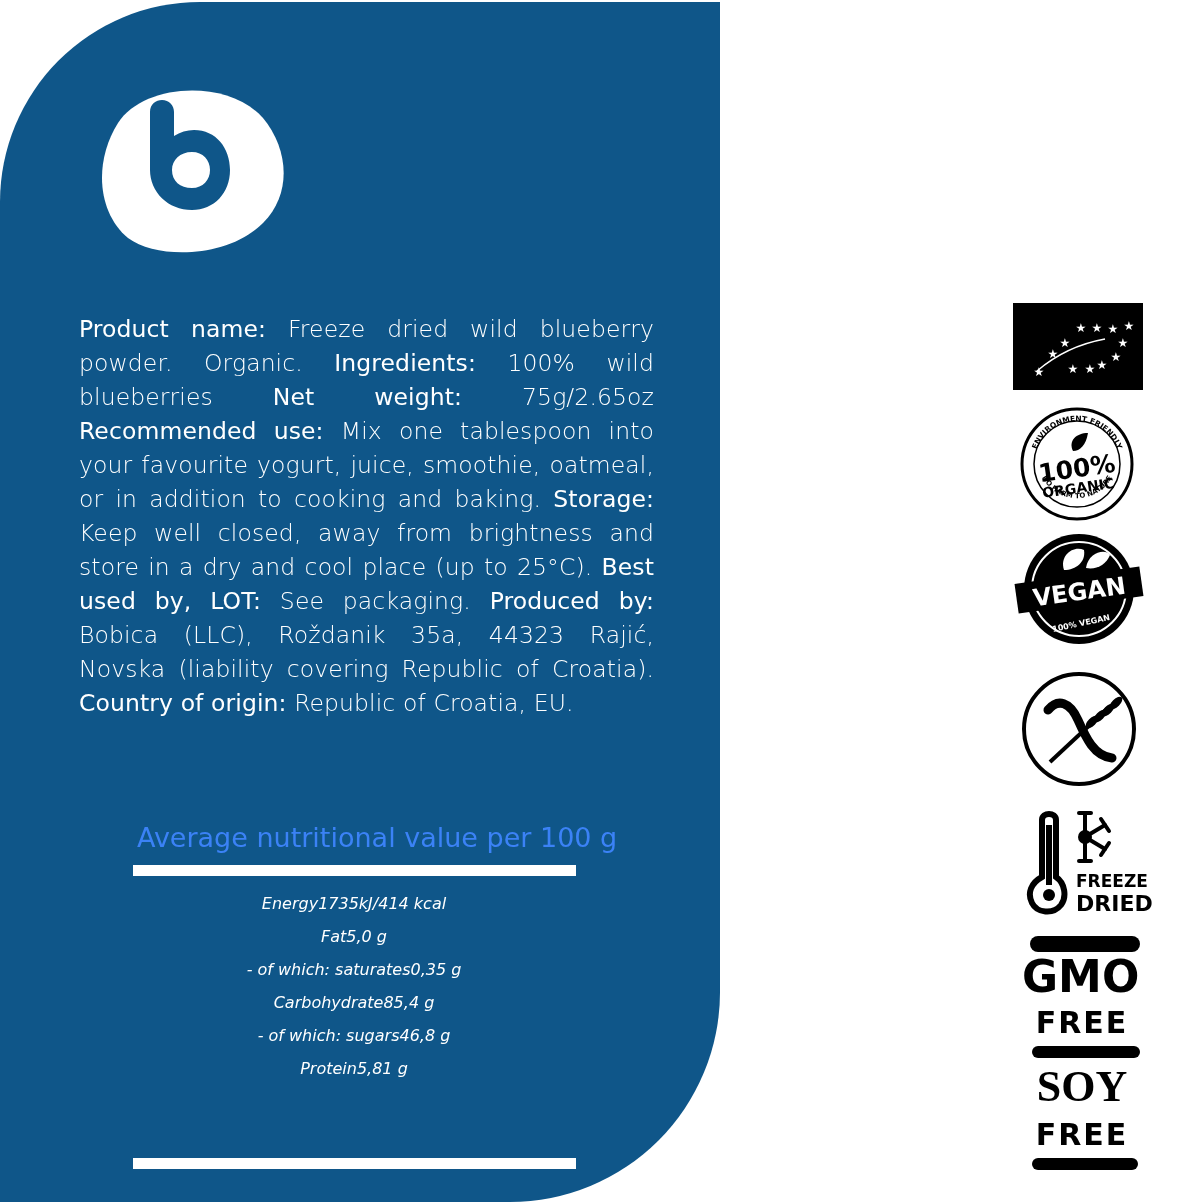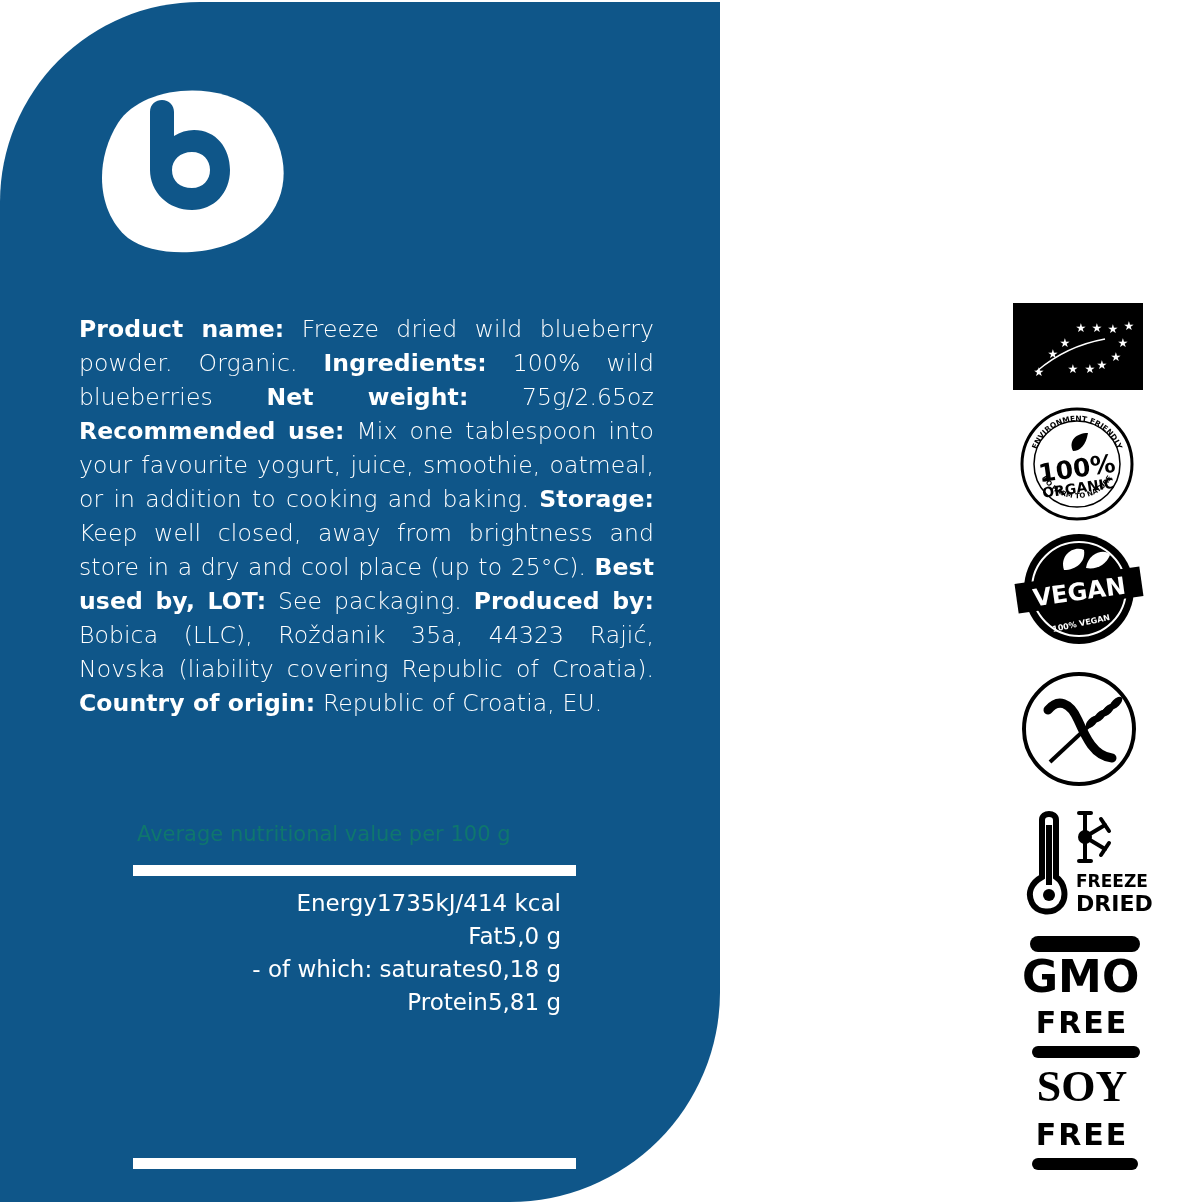--- a/index.html
+++ b/index.html
@@ -11,30 +11,30 @@
       border-bottom-right-radius: 210px;
     }
     .logo { position: absolute; left: 88px; top: 78px; width: 200px; height: 180px; }
     .desc {
       position: absolute; left: 79px; top: 312px; width: 575px;
       color: #ffffff; font-size: 23.5px; line-height: 34px;
       text-align: justify; text-align-last: left;
       font-family: "DejaVu Sans", sans-serif; font-weight: 300;
       letter-spacing: 0.1px;
     }
-    .desc b { font-weight: bold; }
+    .desc b { font-weight: normal; }
     .nut-title {
-      position: absolute; left: 137px; top: 822px; color: #0f766e;
-      font-size: 21px; font-family: "DejaVu Sans", sans-serif;
+      position: absolute; left: 137px; top: 822px; color: #3b82f6;
+      font-size: 27px; font-family: "DejaVu Sans", sans-serif;
     }
     .bar { position: absolute; left: 133px; width: 443px; height: 11px; background: #fff; }
     .bar.top { top: 865px; }
     .bar.bottom { top: 1158px; }
     .nut-table { position: absolute; left: 147px; top: 887px; width: 414px; color: #fff; }
-    .nut-row { display: flex; justify-content: flex-end; height: 33px; line-height: 33px; font-size: 23px; }
+    .nut-row { display: flex; justify-content: center; height: 33px; line-height: 33px; font-size: 16px; font-style: italic; }
     .icon-box { position: absolute; }
   </style>
 </head>
 <body>
 
 <div class="panel"></div>
 
 <svg class="logo" viewBox="0 0 200 180">
   <path d="M30,45 C55,5 140,0 175,40 C200,70 205,115 175,145 C140,180 70,182 40,160 C10,135 5,85 30,45 Z" fill="#ffffff"></path>
   <path d="M62,34 C62,26 68,22 74,22 C81,22 86,27 86,34 L86,58 C92,54 99,52 106,52 C128,52 142,70 142,92 C142,115 126,132 104,132 C80,132 62,114 62,92 Z M104,74 C92,74 84,82 84,92 C84,103 92,110 104,110 C115,110 122,102 122,92 C122,82 115,74 104,74 Z" fill="#0f5689"></path>
@@ -51,21 +51,29 @@
   <div class="nut-row">
       <span>Energy</span>
       <span>1735kJ/414 kcal</span>
     </div>
   <div class="nut-row">
       <span>Fat</span>
       <span>5,0 g</span>
     </div>
   <div class="nut-row">
       <span>- of which: saturates</span>
-      <span>0,18 g</span>
+      <span>0,35 g</span>
+    </div>
+  <div class="nut-row">
+      <span>Carbohydrate</span>
+      <span>85,4 g</span>
+    </div>
+  <div class="nut-row">
+      <span>- of which: sugars</span>
+      <span>46,8 g</span>
     </div>
   <div class="nut-row">
       <span>Protein</span>
       <span>5,81 g</span>
     </div>
 </div>
 <div class="bar bottom"></div>
 
 <svg class="icon-box" style="left:1013px; top:303px; width:130px; height:87px;" viewBox="0 0 130 87">
   <rect width="130" height="87" fill="#000"></rect>

